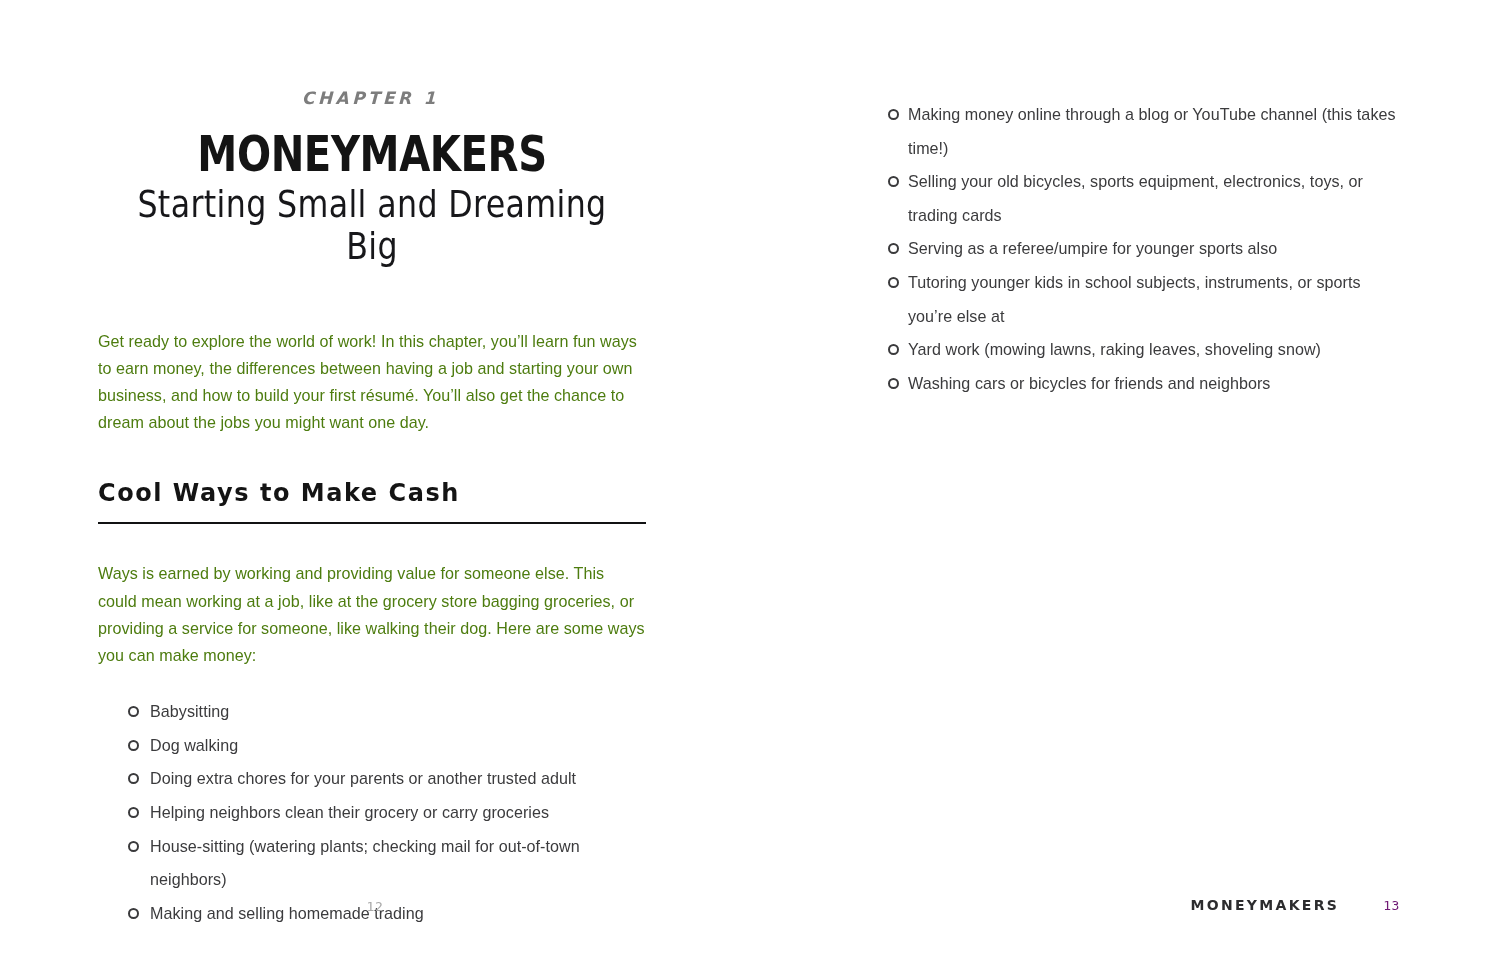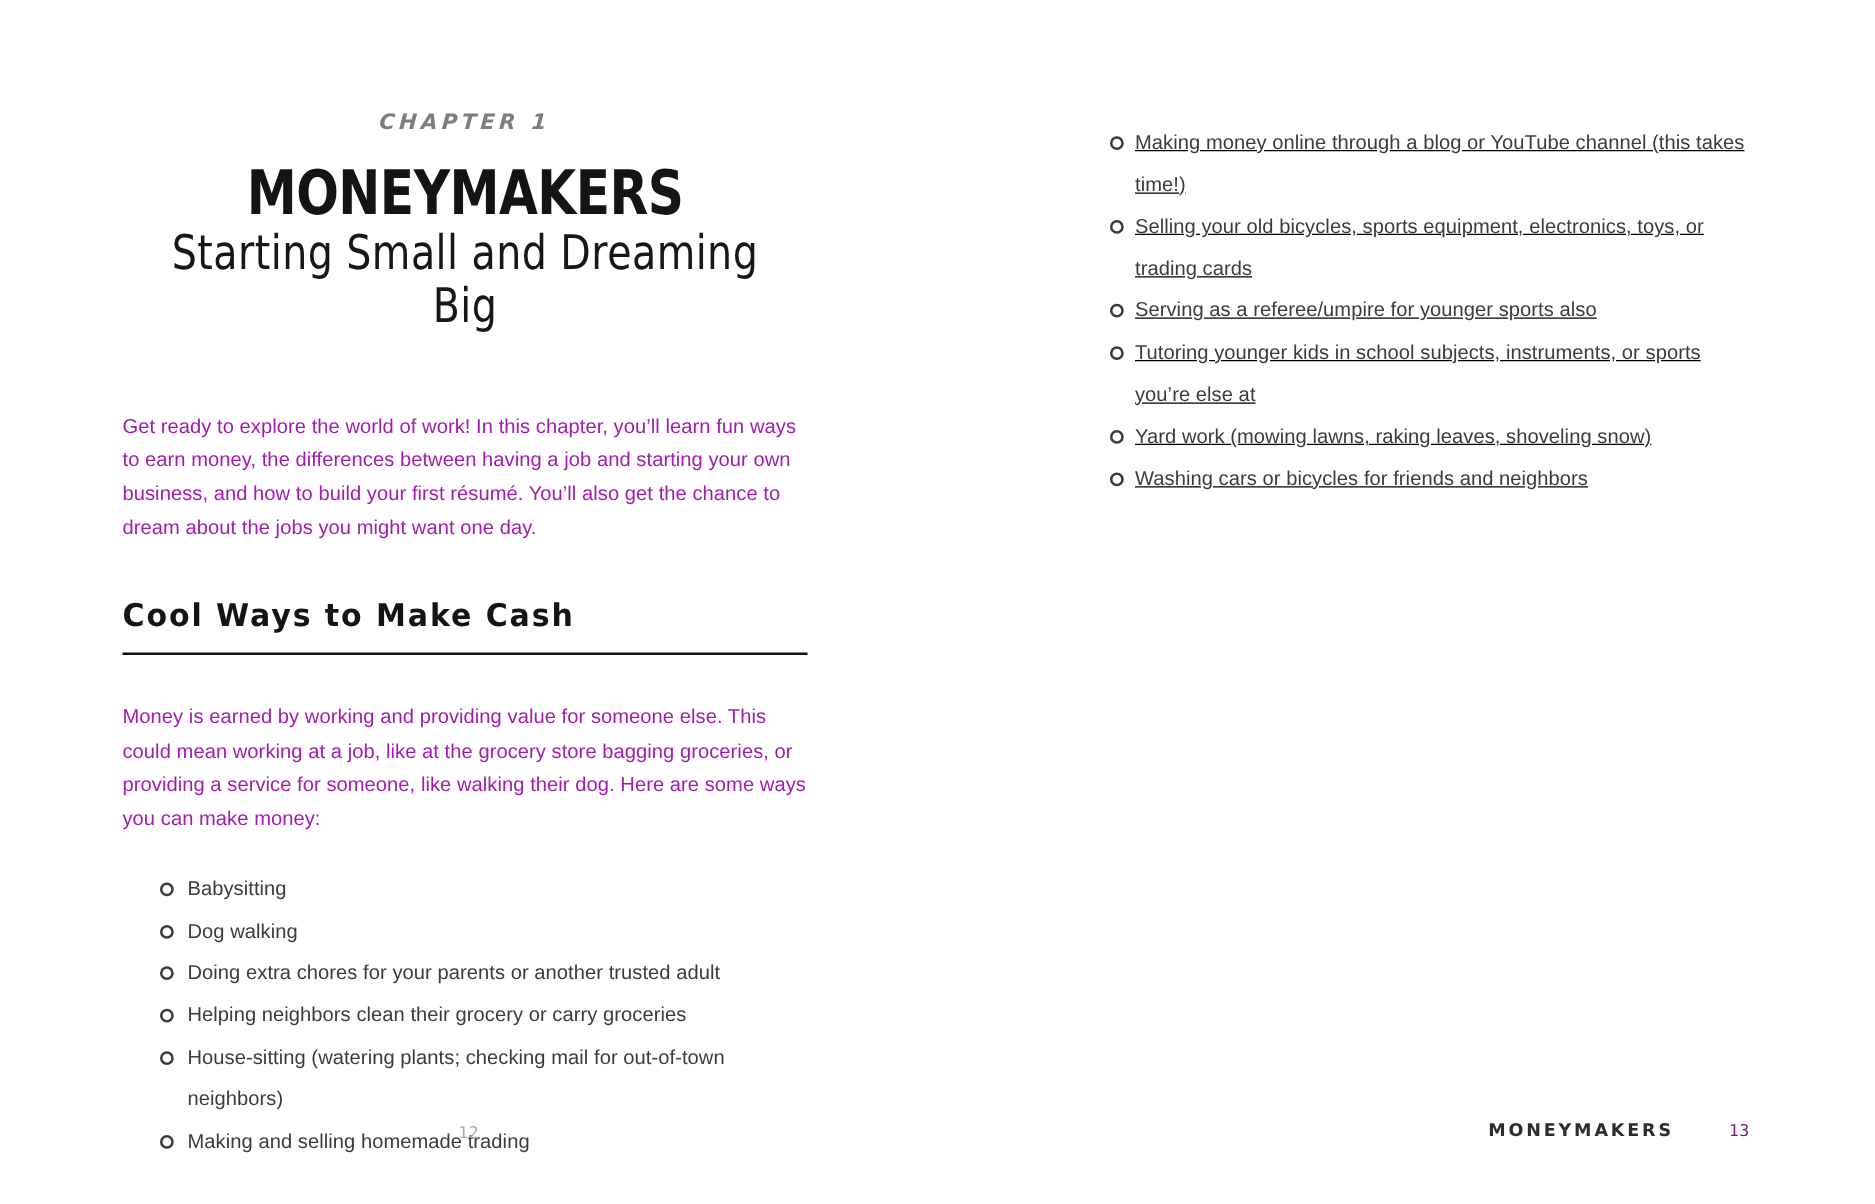--- a/index.html
+++ b/index.html
@@ -77,21 +77,21 @@
     line-height: 1.12;
     letter-spacing: 0.4px;
     transform: scaleX(0.88) scaleY(1.06);
     transform-origin: center;
   }
 
   
   .body-para {
     font-size: 16.1px;
     line-height: 27.2px;
-    color: #a21caf;
+    color: #4d7c0f;
     margin: 0;
     letter-spacing: 0.05px;
   }
 
   .intro-para { margin-top: 62px; }
   .second-para { margin-top: 36px; }
 
   
   .section-heading {
     font-family: "DejaVu Sans", sans-serif;
@@ -113,21 +113,21 @@
   }
 
   
   .bullet-list {
     list-style: none;
     margin: 0;
     padding: 0;
   }
 
   .list-left  { margin-top: 26px; }
-  .list-right { margin-top: 0; text-decoration: underline; }
+  .list-right { margin-top: 0; }
 
   .list-item {
     position: relative;
     padding-left: 52px;
     font-size: 16.1px;
     line-height: 33.6px;
     color: #3b3b3d;
     margin-bottom: 0;
     letter-spacing: 0.05px;
   }
@@ -201,21 +201,21 @@
       <h1 class="chapter-title">MONEYMAKERS</h1>
 
       <h2 class="chapter-subtitle">Starting Small and Dreaming Big</h2>
 
       <p class="body-para intro-para">Get ready to explore the world of work! In this chapter, you’ll learn fun ways to earn money, the differences between having a job and starting your own business, and how to build your first résumé. You’ll also get the chance to dream about the jobs you might want one day.</p>
 
       <h3 class="section-heading">Cool Ways to Make Cash</h3>
 
       <hr class="heading-rule">
 
-      <p class="body-para second-para">Money is earned by working and providing value for someone else. This could mean working at a job, like at the grocery store bagging groceries, or providing a service for someone, like walking their dog. Here are some ways you can make money:</p>
+      <p class="body-para second-para">Ways is earned by working and providing value for someone else. This could mean working at a job, like at the grocery store bagging groceries, or providing a service for someone, like walking their dog. Here are some ways you can make money:</p>
 
       <ul class="bullet-list list-left">
         <li class="list-item">
           <span class="bullet-ring"></span>
           <span class="item-text">Babysitting</span>
         </li>
         <li class="list-item">
           <span class="bullet-ring"></span>
           <span class="item-text">Dog walking</span>
         </li>

